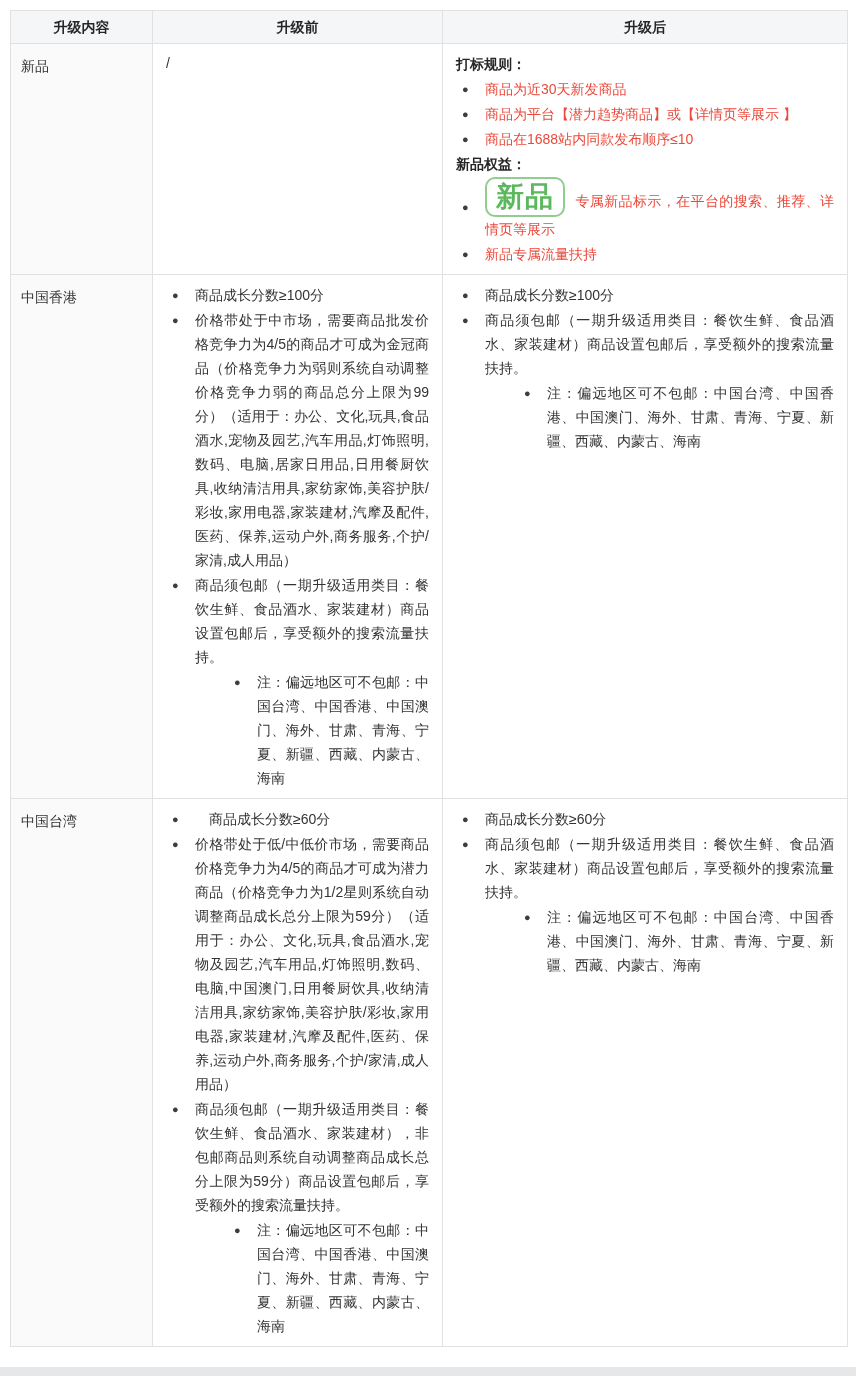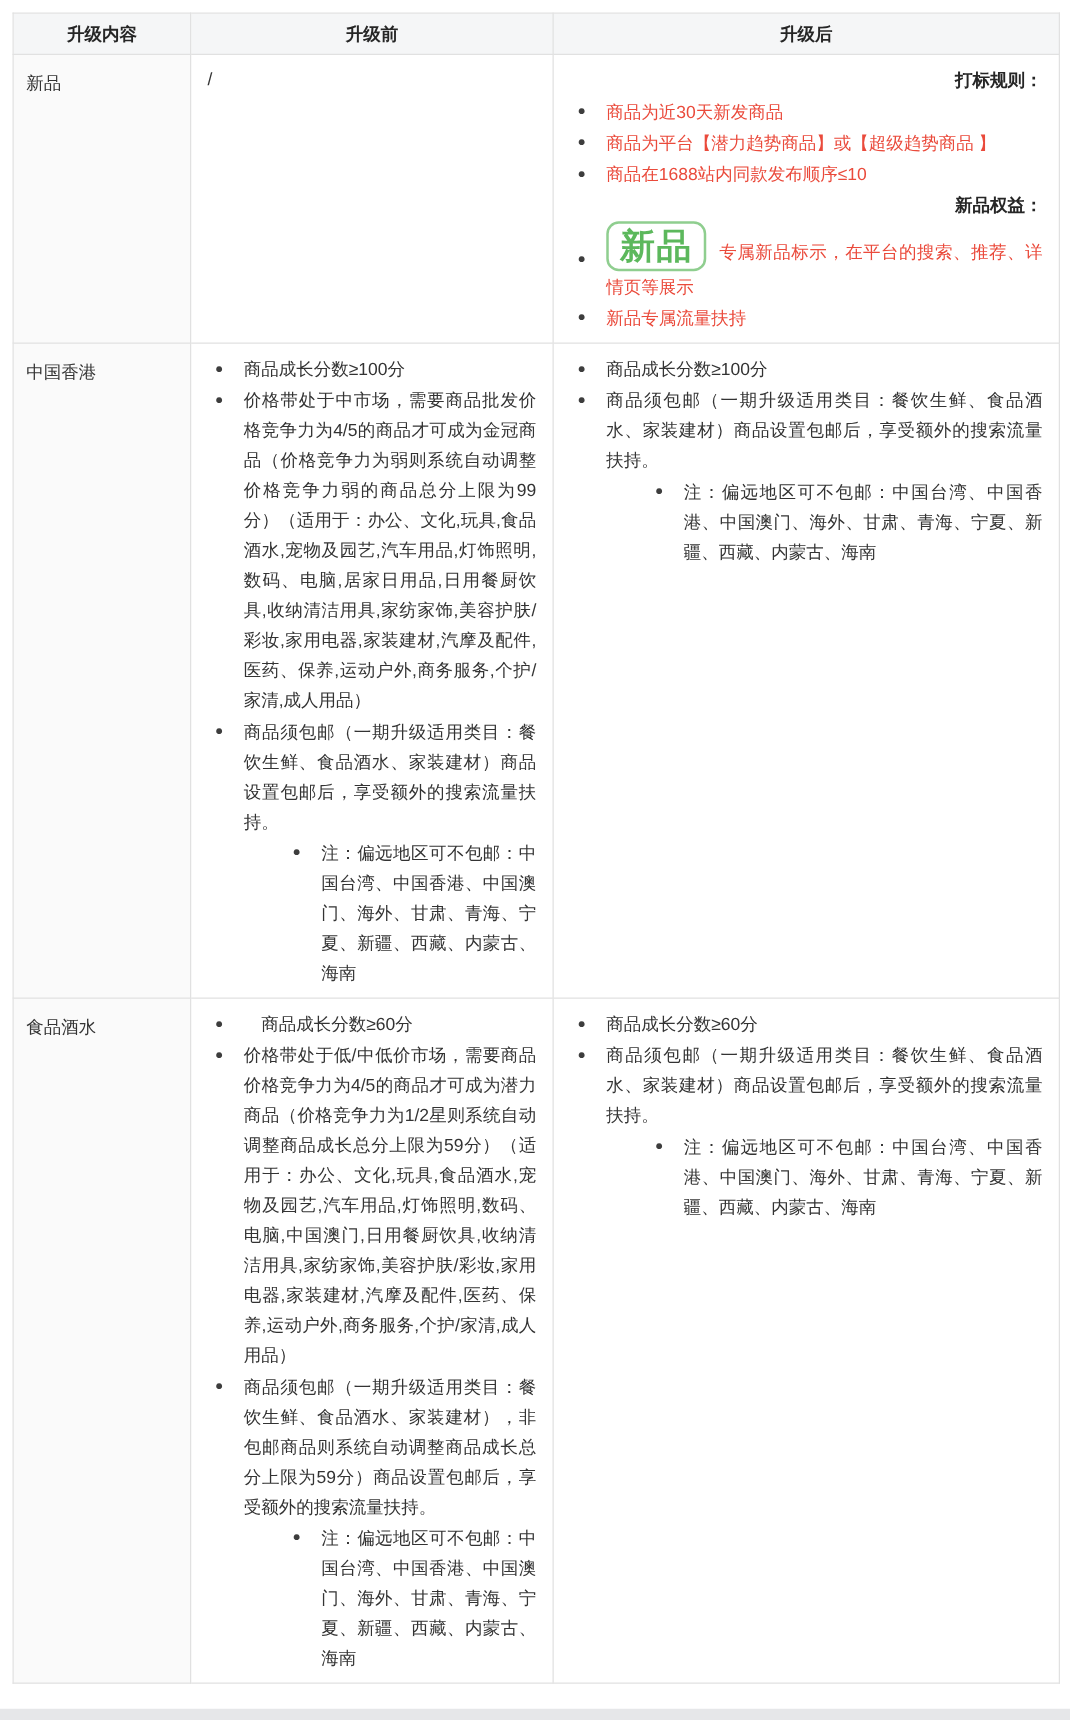--- a/index.html
+++ b/index.html
@@ -10,21 +10,21 @@
   *{box-sizing:border-box;}
   body{margin:0;background:#fff;font-family:"Liberation Sans","DejaVu Sans",sans-serif;}
   .page{position:relative;width:856px;height:1376px;background:#fff;overflow:hidden;}
   table.rules{position:absolute;left:10px;top:10px;width:837px;border-collapse:collapse;
     table-layout:fixed;font-size:14px;color:var(--text);}
   th,td{border:1px solid var(--border);vertical-align:top;}
   th{background:var(--header-bg);color:var(--heading);font-weight:bold;
     padding:7px 8px;text-align:center;font-size:14px;line-height:18px;}
   td.label-cell{background:var(--label-bg);padding:12px 8px 12px 10px;line-height:20px;}
   td.content-cell{background:#fff;padding:7px 13px;line-height:24px;text-align:justify;}
-  .heading{font-weight:bold;color:var(--heading);line-height:24px;margin:1px 0;text-align:right;}
+  .heading{font-weight:bold;color:var(--heading);line-height:24px;margin:1px 0;text-align:left;}
   .plain{line-height:24px;}
   .li{position:relative;padding-left:29px;margin:1px 0;}
   .li .dot{position:absolute;left:6px;top:0;font-size:11px;line-height:24px;color:#3d3d3d;}
   .li.sub{margin-left:62px;}
   .li.red .txt{color:var(--red);}
   .txt{color:var(--text);}
   .txt.red{color:var(--red);}
   .badge{display:inline-block;border:2px solid var(--green-border);color:var(--green);
     background:#fff;border-radius:10px;font-size:28px;font-weight:bold;line-height:1;
     padding:4px 9px;letter-spacing:1px;margin-right:10px;}
@@ -52,21 +52,21 @@
         <tr>
           <td class="label-cell">
             <div>新品</div>
           </td>
           <td class="content-cell">
             <div class="plain">/</div>
           </td>
           <td class="content-cell">
             <div class="heading">打标规则：</div>
             <div class="li red"><span class="dot">●</span><span class="txt">商品为近30天新发商品</span></div>
-            <div class="li red"><span class="dot">●</span><span class="txt">商品为平台【潜力趋势商品】或【超级趋势商品 】</span></div>
+            <div class="li red"><span class="dot">●</span><span class="txt">商品为平台【潜力趋势商品】或【详情页等展示 】</span></div>
             <div class="li red"><span class="dot">●</span><span class="txt">商品在1688站内同款发布顺序≤10</span></div>
             <div class="heading">新品权益：</div>
             <div class="li red badge-li"><span class="dot">●</span><span class="badge">新品</span><span class="txt red">专属新品标示，在平台的搜索、推荐、详情页等展示</span></div>
             <div class="li red"><span class="dot">●</span><span class="txt">新品专属流量扶持</span></div>
           </td>
         </tr>
         <tr>
           <td class="label-cell">
             <div>中国香港</div>
           </td>
@@ -77,21 +77,21 @@
             <div class="li sub"><span class="dot">●</span><span class="txt">注：偏远地区可不包邮：中国台湾、中国香港、中国澳门、海外、甘肃、青海、宁夏、新疆、西藏、内蒙古、海南</span></div>
           </td>
           <td class="content-cell">
             <div class="li"><span class="dot">●</span><span class="txt">商品成长分数≥100分</span></div>
             <div class="li"><span class="dot">●</span><span class="txt">商品须包邮（一期升级适用类目：餐饮生鲜、食品酒水、家装建材）商品设置包邮后，享受额外的搜索流量扶持。</span></div>
             <div class="li sub"><span class="dot">●</span><span class="txt">注：偏远地区可不包邮：中国台湾、中国香港、中国澳门、海外、甘肃、青海、宁夏、新疆、西藏、内蒙古、海南</span></div>
           </td>
         </tr>
         <tr>
           <td class="label-cell">
-            <div>食品酒水</div>
+            <div>中国台湾</div>
           </td>
           <td class="content-cell">
             <div class="li"><span class="dot">●</span><span class="txt">　商品成长分数≥60分</span></div>
             <div class="li"><span class="dot">●</span><span class="txt">价格带处于低/中低价市场，需要商品价格竞争力为4/5的商品才可成为潜力商品（价格竞争力为1/2星则系统自动调整商品成长总分上限为59分）（适用于：办公、文化,玩具,食品酒水,宠物及园艺,汽车用品,灯饰照明,数码、电脑,中国澳门,日用餐厨饮具,收纳清洁用具,家纺家饰,美容护肤/彩妆,家用电器,家装建材,汽摩及配件,医药、保养,运动户外,商务服务,个护/家清,成人用品）</span></div>
             <div class="li"><span class="dot">●</span><span class="txt">商品须包邮（一期升级适用类目：餐饮生鲜、食品酒水、家装建材），非包邮商品则系统自动调整商品成长总分上限为59分）商品设置包邮后，享受额外的搜索流量扶持。</span></div>
             <div class="li sub"><span class="dot">●</span><span class="txt">注：偏远地区可不包邮：中国台湾、中国香港、中国澳门、海外、甘肃、青海、宁夏、新疆、西藏、内蒙古、海南</span></div>
           </td>
           <td class="content-cell">
             <div class="li"><span class="dot">●</span><span class="txt">商品成长分数≥60分</span></div>
             <div class="li"><span class="dot">●</span><span class="txt">商品须包邮（一期升级适用类目：餐饮生鲜、食品酒水、家装建材）商品设置包邮后，享受额外的搜索流量扶持。</span></div>

